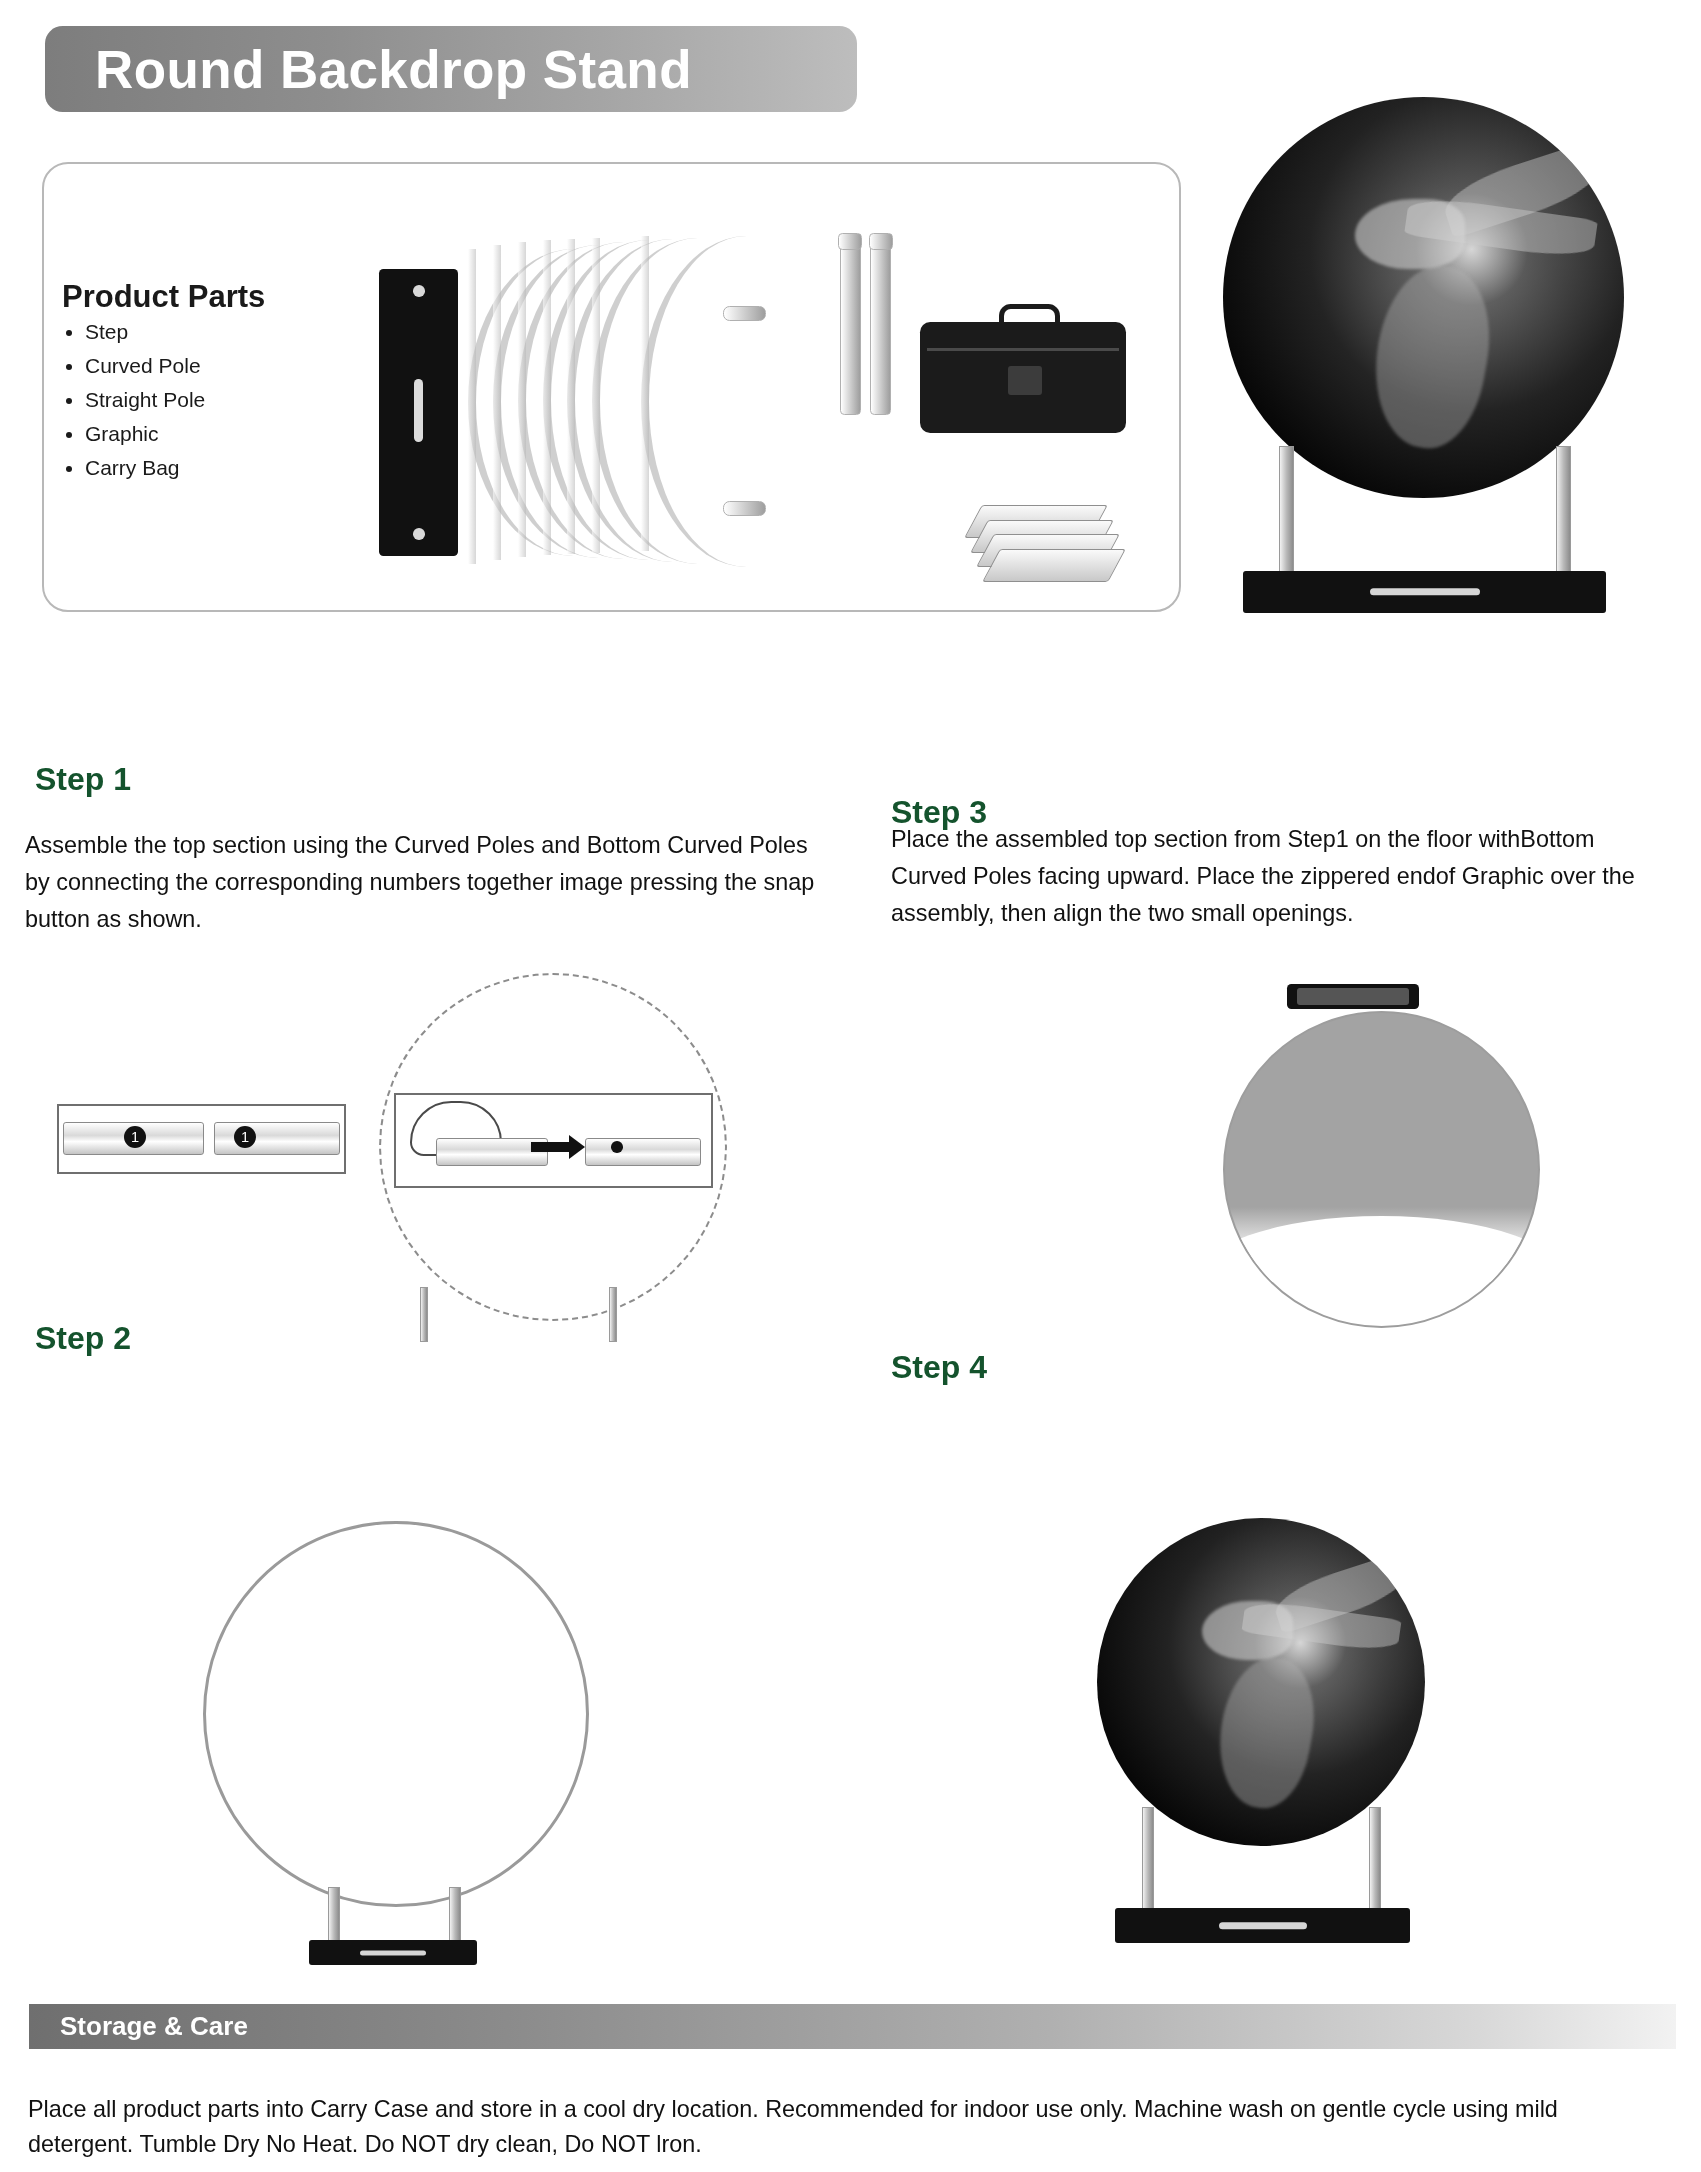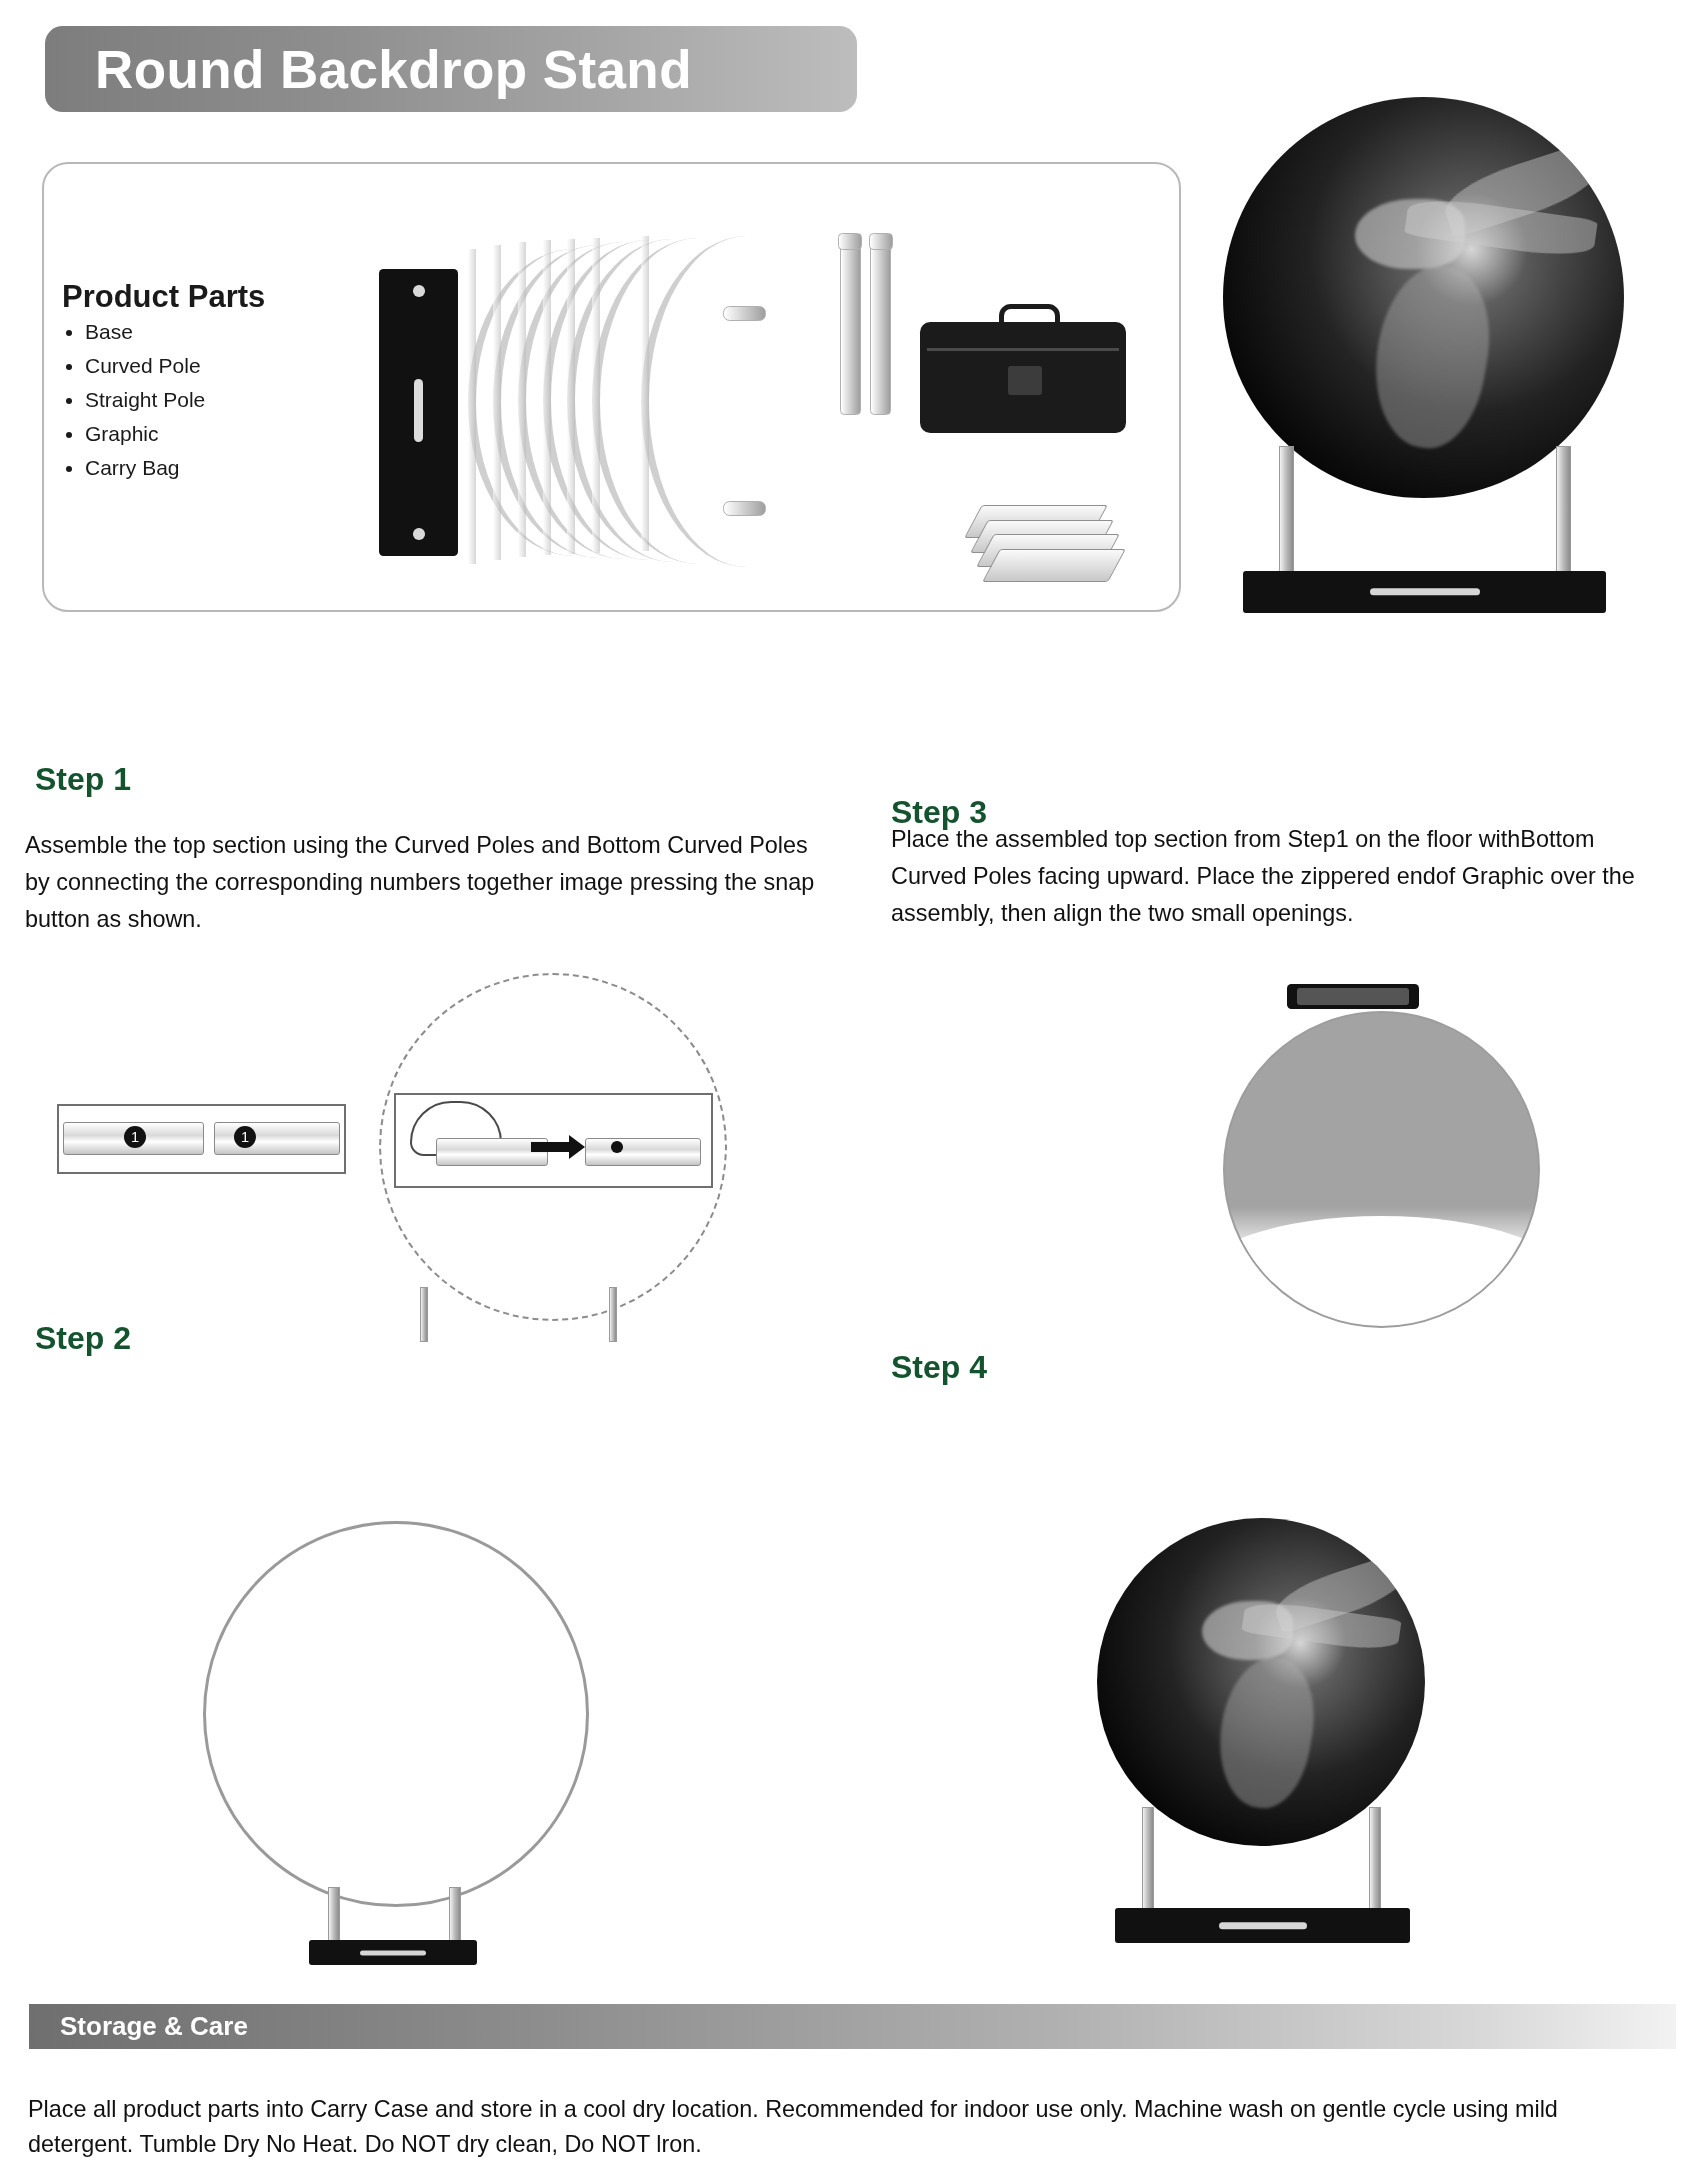--- a/index.html
+++ b/index.html
@@ -384,21 +384,21 @@
 <div class="page">
 
   <div class="title-banner">
     <div class="title-text">Round Backdrop Stand</div>
   </div>
 
   <div class="parts-box"></div>
   <div class="parts-title">Product Parts</div>
   <div class="parts-list">
     <ul>
-      <li>Base</li>
+      <li>Step</li>
       <li>Curved Pole</li>
       <li>Straight Pole</li>
       <li>Graphic</li>
       <li>Carry Bag</li>
     </ul>
   </div>
 
   <div class="base-plate">
     <div class="hole top"></div>
     <div class="slot"></div>

